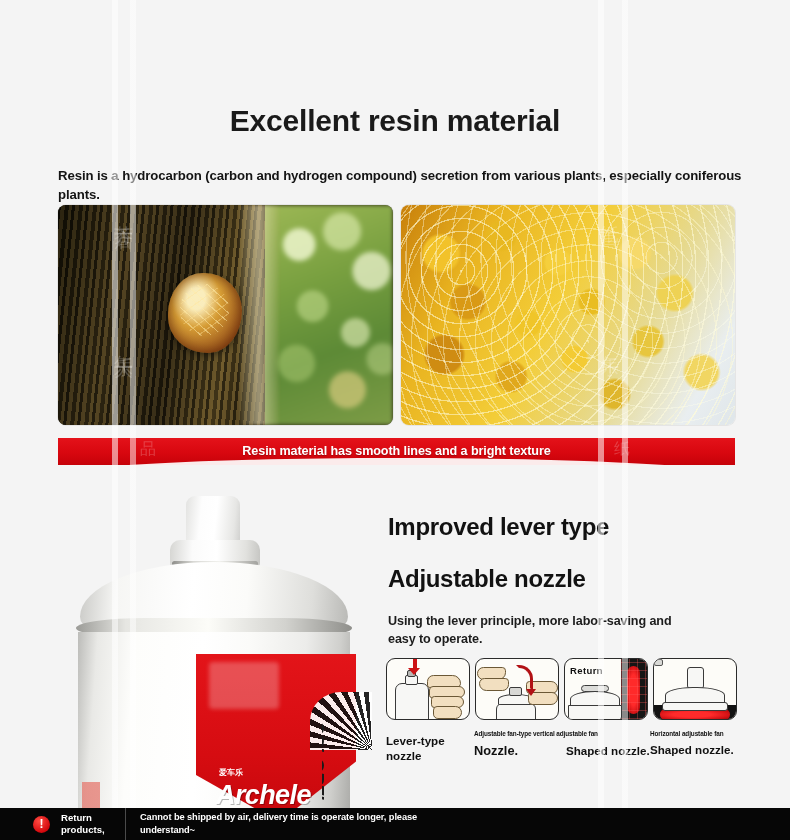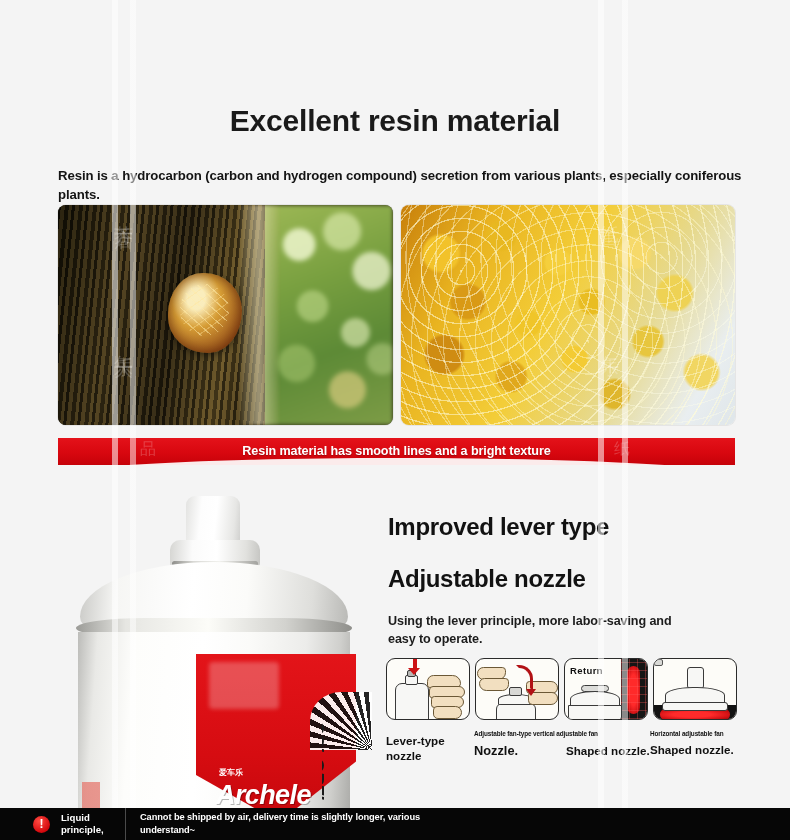--- a/index.html
+++ b/index.html
@@ -654,16 +654,16 @@
   </div>
 
 </div>
 
 <div class="bg-bands"></div>
 
 <div class="botbar">
   <div class="bang">
     <i>!</i>
   </div>
-  <div class="bot-liquid">Liquid principle,</div>
+  <div class="bot-liquid">Return products,</div>
   <div class="bot-div"></div>
-  <div class="bot-msg">Cannot be shipped by air, delivery time is slightly longer, various understand~</div>
+  <div class="bot-msg">Cannot be shipped by air, delivery time is operate longer, please understand~</div>
 </div>
 
 </body></html>

